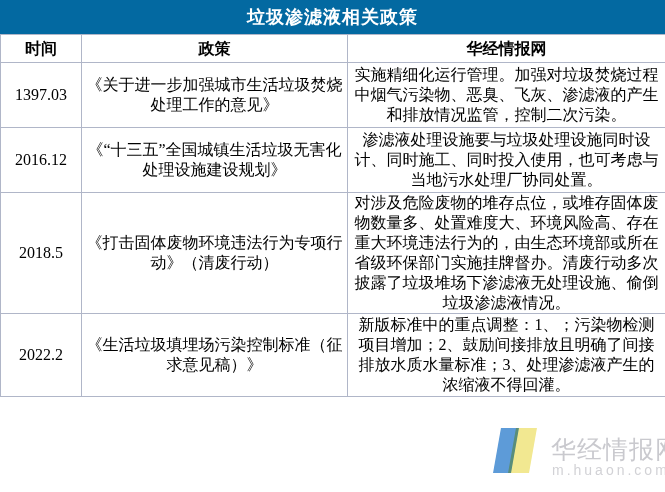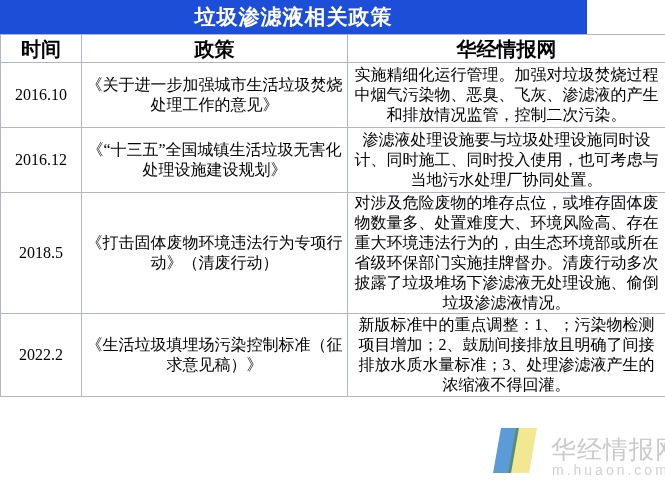--- a/index.html
+++ b/index.html
@@ -4,24 +4,24 @@
 <style>
   html,body{margin:0;padding:0;background:#ffffff;}
   .page{
     position:relative;
     width:665px;height:492px;
     background:#ffffff;
     font-family:"Liberation Serif","DejaVu Serif",serif;
     overflow:hidden;
   }
   .title-bar{
-    width:587px;height:34px;
-    background:#1d4ed8;
+    width:665px;height:34px;
+    background:#0369a1;
     color:#ffffff;
-    font-size:21px;font-weight:bold;
+    font-size:18px;font-weight:bold;
     display:flex;align-items:center;justify-content:center;
     letter-spacing:1px;
     box-sizing:border-box;
   }
   table.policy-table{
     width:665px;
     border-collapse:collapse;
     table-layout:fixed;
     font-size:16px;
     color:#000000;
@@ -34,21 +34,21 @@
     text-align:center;
     vertical-align:middle;
     line-height:20px;
     padding:0 3px;
     box-sizing:border-box;
     overflow:hidden;
   }
   table.policy-table th{
     height:28px;
     font-weight:bold;
-    font-size:20px;
+    font-size:16px;
   }
   td.cell-policy{padding:0 6px;margin-left:28px;}
   tr.r1 td{height:65px;}
   tr.r2 td{height:65px;}
   tr.r3 td{height:47px;}
   tr.r4 td{height:120px;}
   tr.r5 td{height:46px;}
   tr.r6 td{height:83px;}
 
   
@@ -91,21 +91,21 @@
     </colgroup>
     <thead>
       <tr>
         <th>时间</th>
         <th>政策</th>
         <th>华经情报网</th>
       </tr>
     </thead>
     <tbody>
       <tr class="r1">
-        <td class="cell-time">2016.10</td>
+        <td class="cell-time">1397.03</td>
         <td class="cell-policy">《关于进一步加强城市生活垃圾焚烧处理工作的意见》</td>
         <td class="cell-content">实施精细化运行管理。加强对垃圾焚烧过程中烟气污染物、恶臭、飞灰、渗滤液的产生和排放情况监管，控制二次污染。</td>
       </tr>
       <tr class="r2">
         <td class="cell-time">2016.12</td>
         <td class="cell-policy">《“十三五”全国城镇生活垃圾无害化处理设施建设规划》</td>
         <td class="cell-content">渗滤液处理设施要与垃圾处理设施同时设计、同时施工、同时投入使用，也可考虑与当地污水处理厂协同处置。</td>
       </tr>
       <tr class="r4">
         <td class="cell-time">2018.5</td>

